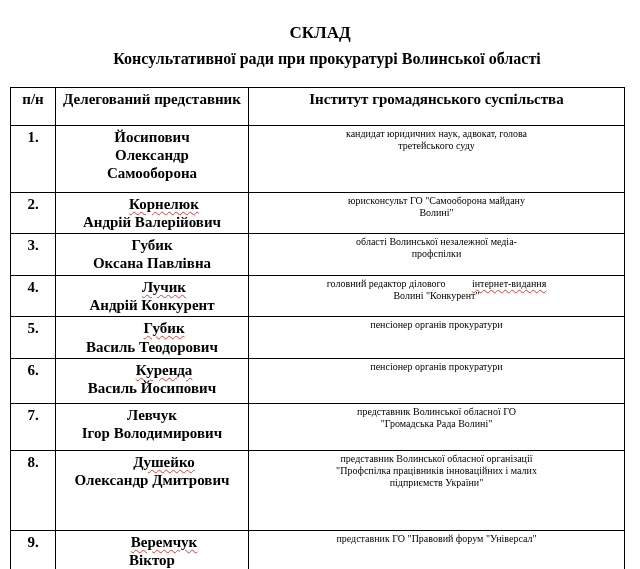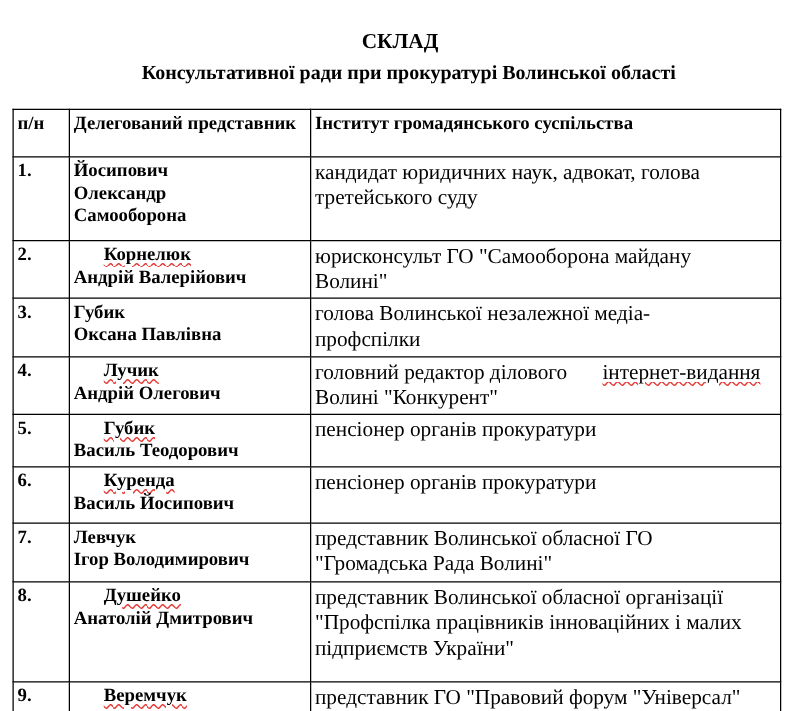--- a/index.html
+++ b/index.html
@@ -36,32 +36,32 @@
     border-collapse: collapse;
     table-layout: fixed;
     width: 615px;
     margin: 18px 0 0 10px;
   }
   table.council col.c-num  { width: 45px; }
   table.council col.c-name { width: 193px; }
   table.council th, table.council td {
     border: 1.5px solid var(--border-color, #000);
     vertical-align: top;
-    text-align: left;
+    text-align: center;
     padding: 2px 3px;
     line-height: 1.22;
     overflow: hidden;
   }
   table.council th {
     font-size: 15px;
     font-weight: bold;
   }
   td.num  { font-size: 15px; font-weight: bold; }
   td.name { font-size: 15px; font-weight: bold; white-space: nowrap; }
-  td.inst { font-size: 17px; font-weight: normal; white-space: nowrap; }
+  td.inst { font-size: 10px; font-weight: normal; white-space: nowrap; }
   thead tr          { height: 38px; }
   tbody tr:nth-child(1) { height: 67px; }
   tbody tr:nth-child(2) { height: 37px; }
   tbody tr:nth-child(3) { height: 37px; }
   tbody tr:nth-child(4) { height: 37px; }
   tbody tr:nth-child(5) { height: 37px; }
   tbody tr:nth-child(6) { height: 45px; }
   tbody tr:nth-child(7) { height: 47px; }
   tbody tr:nth-child(8) { height: 80px; }
   tbody tr:nth-child(9) { height: 52px; }
@@ -118,29 +118,29 @@
             <div><span>Волині"</span></div>
           </td>
         </tr>
         <tr>
           <td class="num">3.</td>
           <td class="name">
             <div><span>Губик</span></div>
             <div><span>Оксана Павлівна</span></div>
           </td>
           <td class="inst">
-            <div><span>голова Волинської незалежної медіа-</span></div>
+            <div><span>області Волинської незалежної медіа-</span></div>
             <div><span>профспілки</span></div>
           </td>
         </tr>
         <tr>
           <td class="num">4.</td>
           <td class="name">
             <div><span class="miss">Лучик</span></div>
-            <div><span>Андрій Олегович</span></div>
+            <div><span>Андрій Конкурент</span></div>
           </td>
           <td class="inst">
             <div><span>головний редактор ділового </span><span class="miss">інтернет-видання</span></div>
             <div><span>Волині "Конкурент"</span></div>
           </td>
         </tr>
         <tr>
           <td class="num">5.</td>
           <td class="name">
             <div><span class="miss">Губик</span></div>
@@ -168,21 +168,21 @@
           </td>
           <td class="inst">
             <div><span>представник Волинської обласної ГО</span></div>
             <div><span>"Громадська Рада Волині"</span></div>
           </td>
         </tr>
         <tr>
           <td class="num">8.</td>
           <td class="name">
             <div><span class="miss">Душейко</span></div>
-            <div><span>Анатолій Дмитрович</span></div>
+            <div><span>Олександр Дмитрович</span></div>
           </td>
           <td class="inst">
             <div><span>представник Волинської обласної організації</span></div>
             <div><span>"Профспілка працівників інноваційних і малих</span></div>
             <div><span>підприємств України"</span></div>
           </td>
         </tr>
         <tr>
           <td class="num">9.</td>
           <td class="name">

